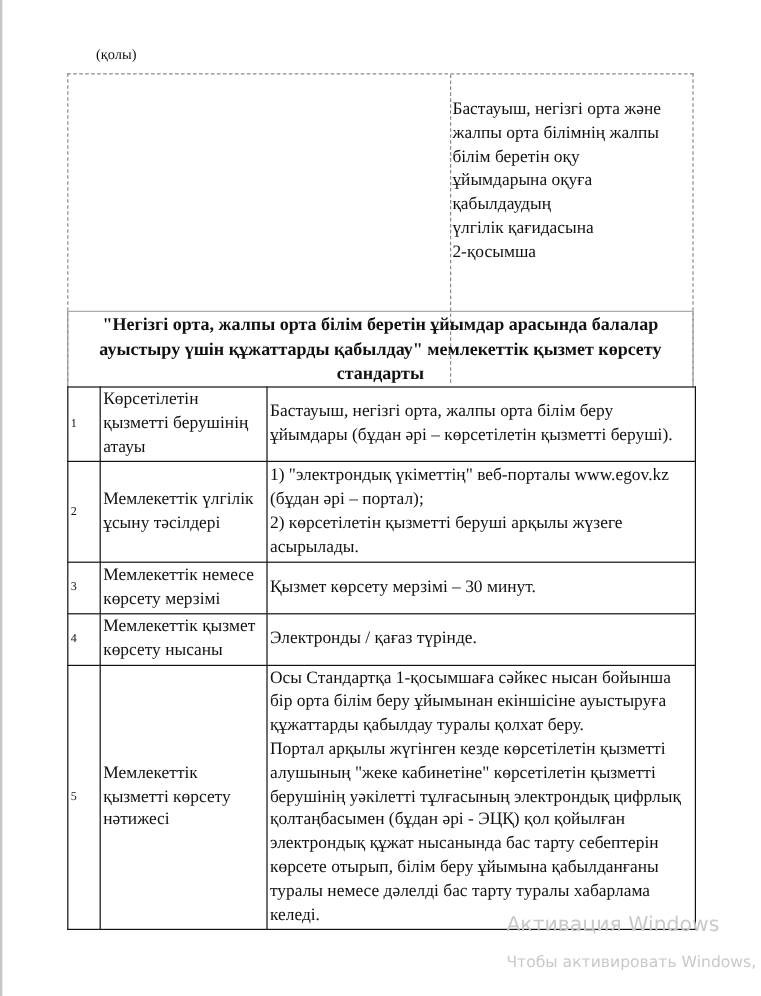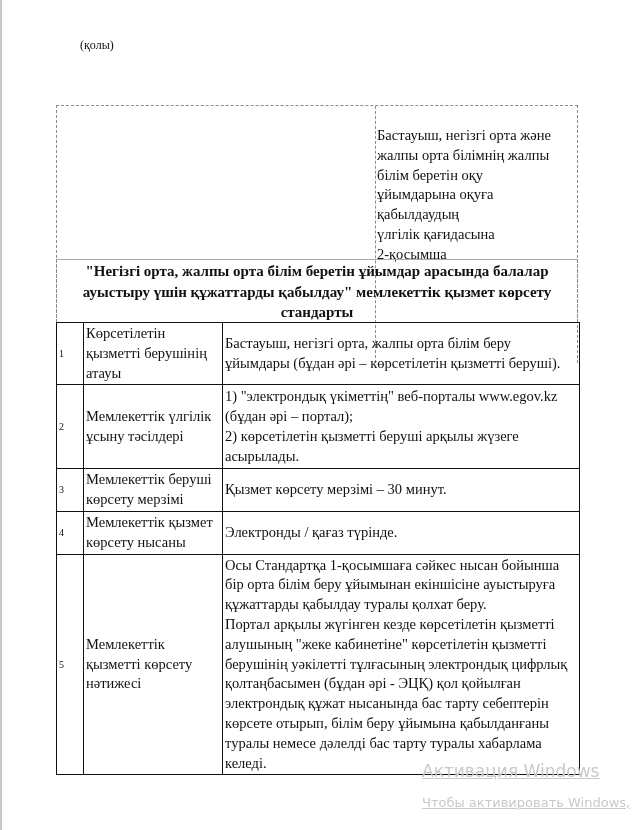--- a/index.html
+++ b/index.html
@@ -1,32 +1,32 @@
 <!DOCTYPE html>
 <html><head>
 <meta charset="utf-8">
 <style>
   html, body { margin:0; padding:0; }
   body { width:634px; height:830px; background:#ffffff; position:relative; overflow:hidden;
          font-family:"Liberation Serif", serif; color:#111; }
   .left-edge { position:absolute; left:0; top:0; width:2px; height:830px; background:#c8c8c8; }
   .signature { position:absolute; left:80px; top:38px; font-size:12px; }
   .top-box { position:absolute; left:56px; top:61px; width:522px; height:258px;
-             border:1px dashed #8a8a8a; border-bottom:none; box-sizing:border-box;margin-top:44px; }
+             border:1px dashed #8a8a8a; border-bottom:none; box-sizing:border-box; }
   .top-box .divider { position:absolute; left:318px; top:0; bottom:0; border-left:1px dashed #8a8a8a; }
   .top-box .annex { position:absolute; left:320px; top:20px; width:195px; font-size:14.5px; line-height:19.8px; }
   .title-cell { position:absolute; left:56px; top:259px; width:522px; height:63px; box-sizing:border-box;
                 border-left:1px dashed #8a8a8a; border-right:1px dashed #8a8a8a; border-top:1px solid #aaa;
                 text-align:center; font-weight:bold; font-size:15px; line-height:20.5px; padding:1px 10px 0; }
   table.std { position:absolute; left:56px; top:322px; width:524px; border-collapse:collapse; font-size:14.5px; }
   table.std td { border:1px solid #111; vertical-align:middle; line-height:19.8px; padding:1px 2px; }
   td.num { width:22px; font-size:10px; padding-left:3px; }
   td.lbl { width:134px; }
   td.val { }
-  .watermark { position:absolute; left:422px; top:761px; color:#c9c9c9; font-family:"DejaVu Sans", sans-serif;text-decoration:underline; }
+  .watermark { position:absolute; left:422px; top:761px; color:#c9c9c9; font-family:"DejaVu Sans", sans-serif; }
   .wm1 { font-size:17px; }
   .wm2 { font-size:13px; margin-top:14px; }
 </style>
 </head>
 <body>
 
 <div class="left-edge"></div>
 
 <div class="signature">(қолы)</div>
 
@@ -55,21 +55,21 @@
   <tr style="height:84px;">
     <td class="num">2</td>
     <td class="lbl">Мемлекеттік үлгілік ұсыну тәсілдері</td>
     <td class="val">
       <div>1) "электрондық үкіметтің" веб-порталы www.egov.kz (бұдан әрі – портал);</div>
       <div>2) көрсетілетін қызметті беруші арқылы жүзеге асырылады.</div>
     </td>
   </tr>
   <tr style="height:42px;">
     <td class="num">3</td>
-    <td class="lbl">Мемлекеттік беруші көрсету мерзімі</td>
+    <td class="lbl">Мемлекеттік немесе көрсету мерзімі</td>
     <td class="val">Қызмет көрсету мерзімі – 30 минут.</td>
   </tr>
   <tr style="height:42px;">
     <td class="num">4</td>
     <td class="lbl">Мемлекеттік қызмет көрсету нысаны</td>
     <td class="val">Электронды / қағаз түрінде.</td>
   </tr>
   <tr style="height:220px;">
     <td class="num">5</td>
     <td class="lbl">Мемлекеттік қызметті көрсету нәтижесі</td>

